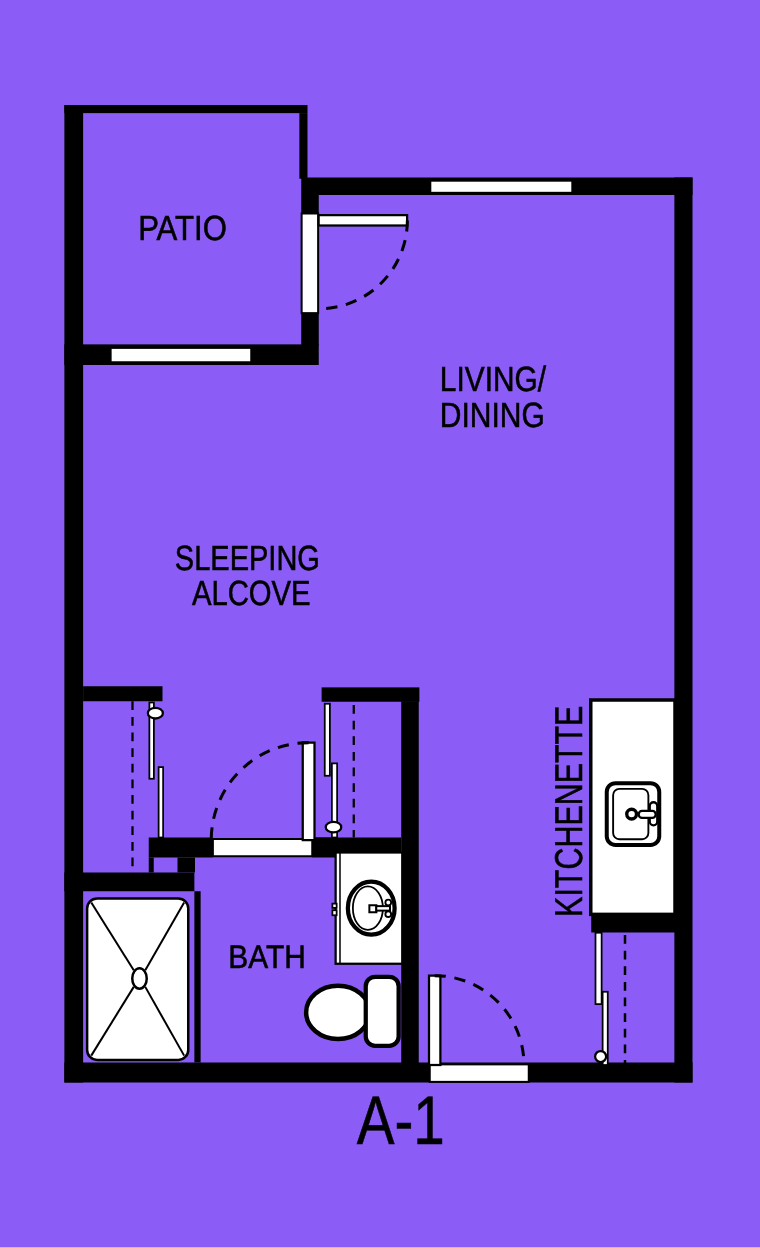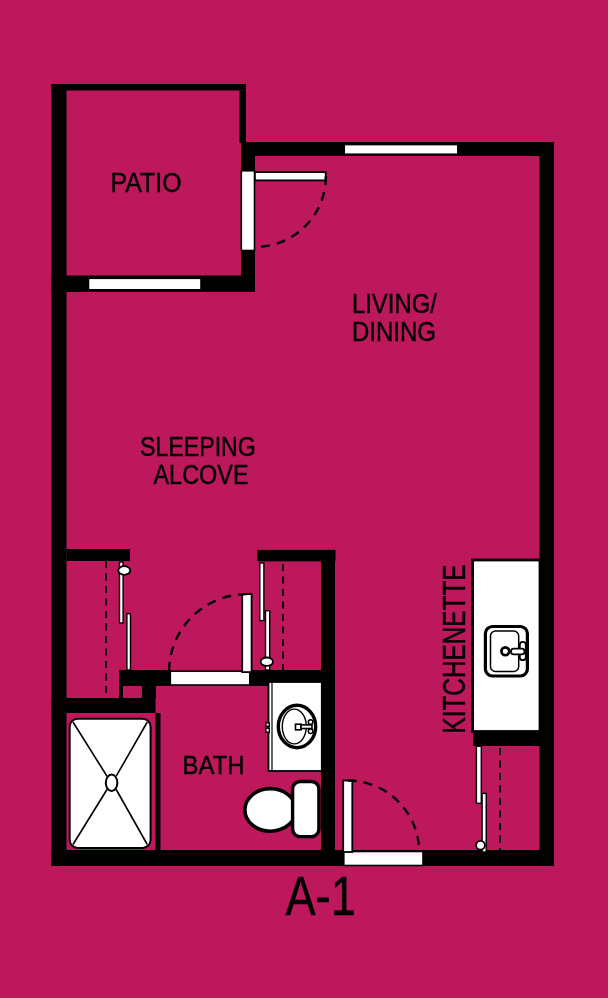--- a/index.html
+++ b/index.html
@@ -1,16 +1,16 @@
 <!DOCTYPE html>
 <html><head>
 <meta charset="utf-8">
 <style>
   html,body{margin:0;padding:0;background:#ffffff;}
-  #plan{position:relative;width:608px;height:998px;background:#be185d;}
+  #plan{position:relative;width:608px;height:998px;background:#8b5cf6;}
   svg{display:block;}
   text{font-family:"Liberation Sans", sans-serif;fill:#000000;stroke:#000;stroke-width:0.45;}
 </style>
 </head>
 <body>
 
 <div id="plan">
 <svg width="608" height="998" viewBox="0 0 608 998" xmlns="http://www.w3.org/2000/svg">
 
 <rect x="51.5" y="84" width="15" height="782" fill="#000"></rect>

